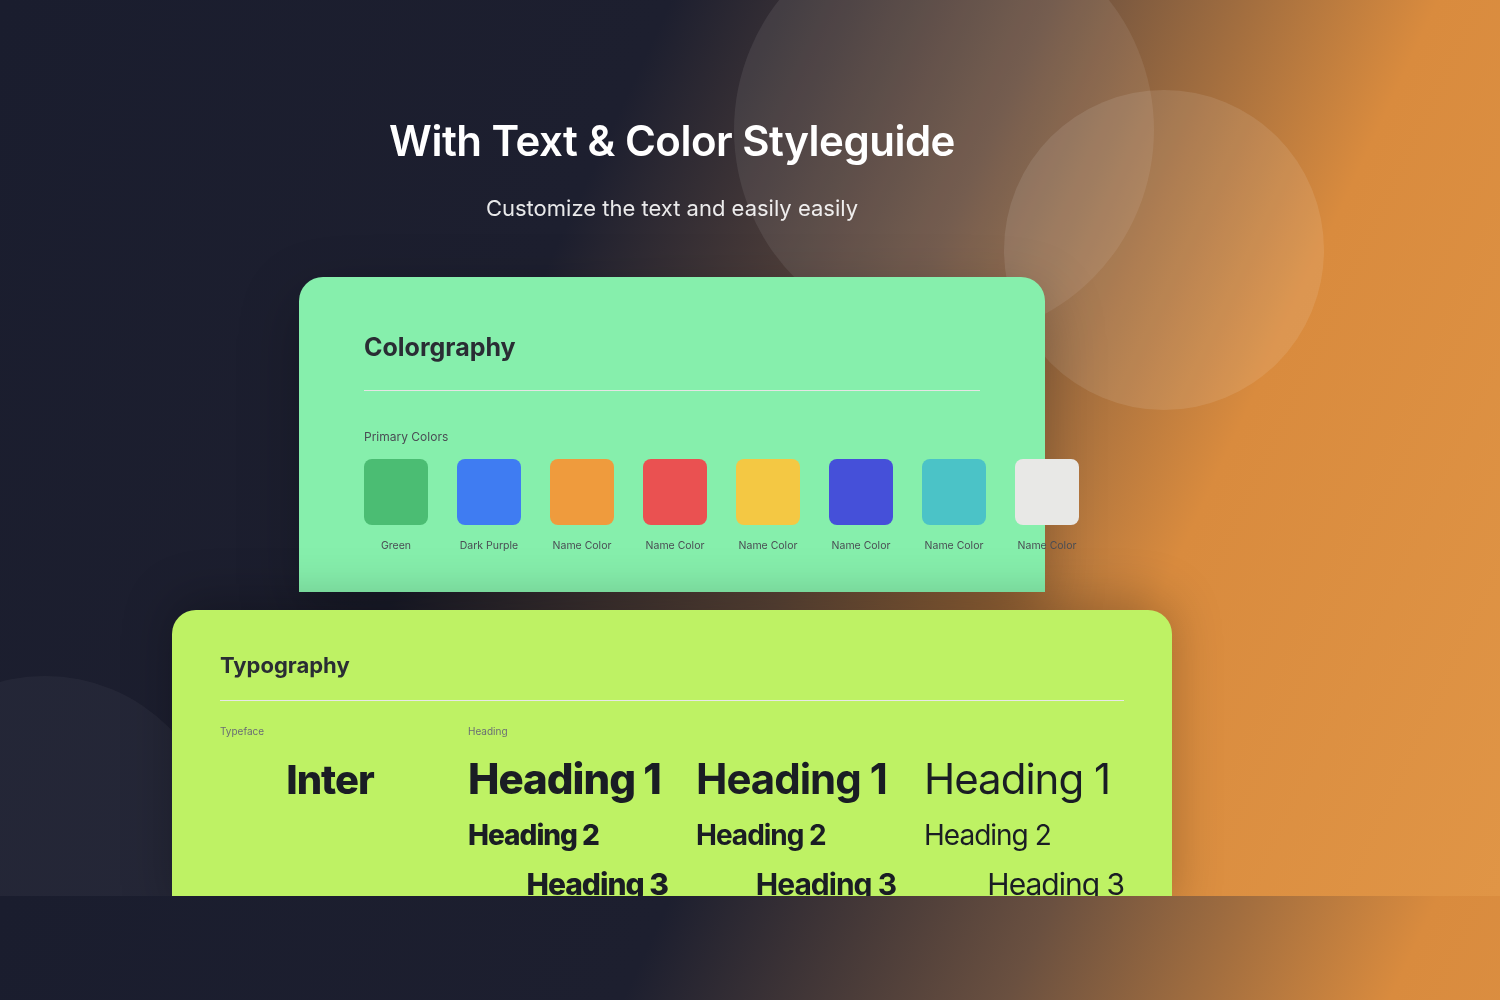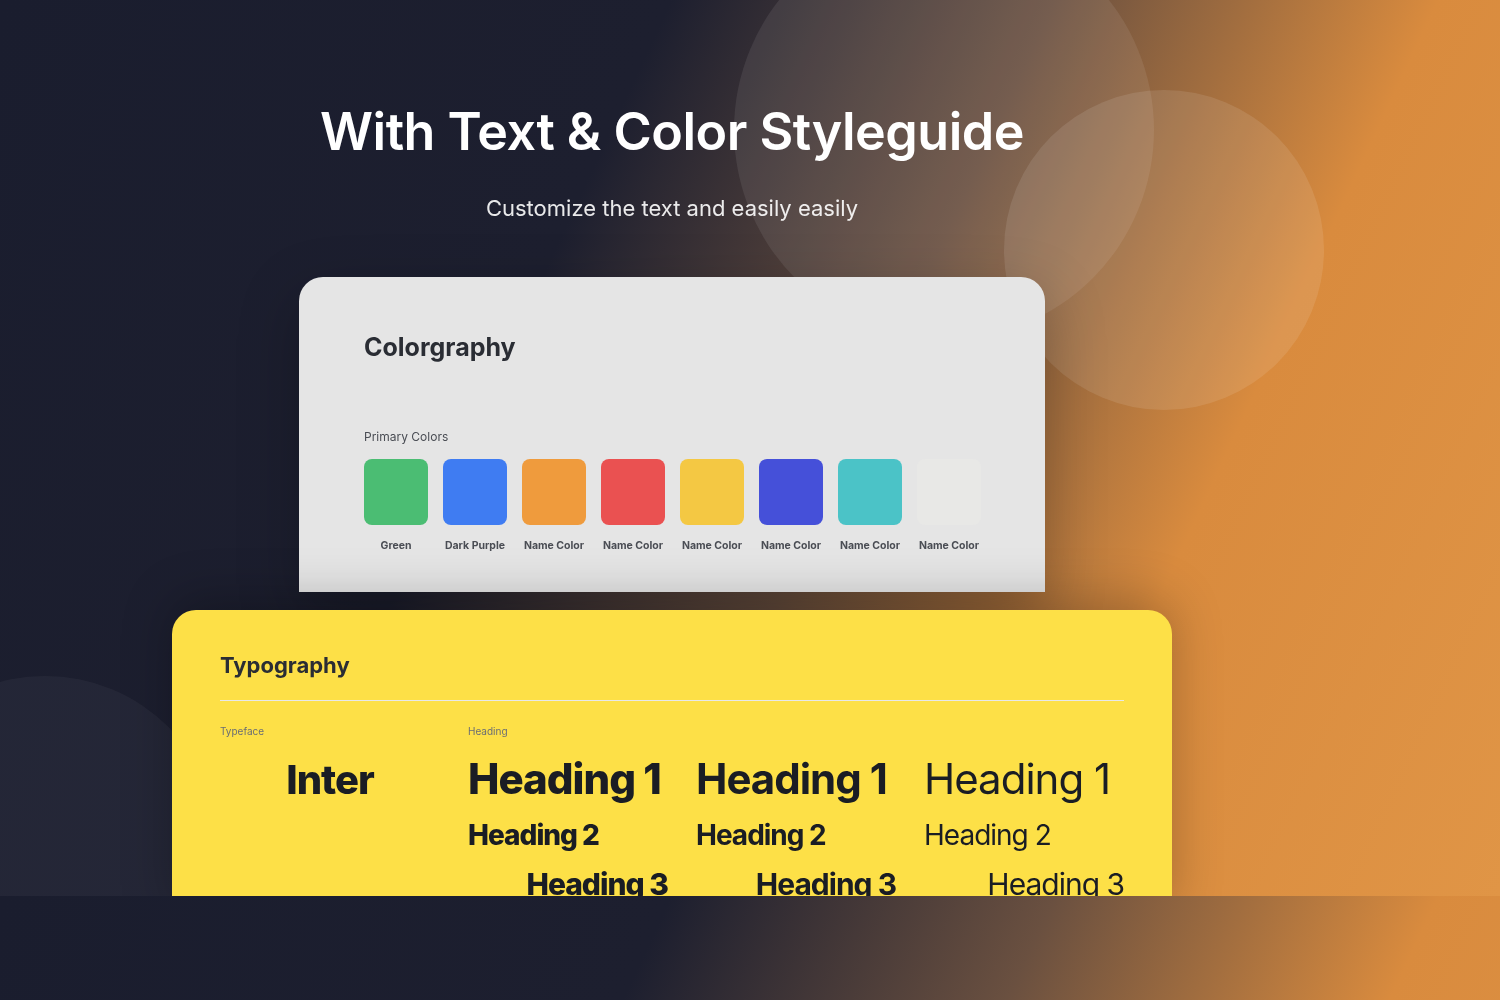--- a/index.html
+++ b/index.html
@@ -37,44 +37,44 @@
       position: absolute;
       width: 350px;
       height: 350px;
       border-radius: 50%;
       background: rgba(255, 255, 255, 0.04);
       bottom: -130px;
       left: -130px;
     }
     .hero-title {
       position: absolute;
-      top: 100px;
+      top: 115px;
       left: 50%;
       transform: translateX(-50%);
       color: #ffffff;
-      font-size: 52px;
+      font-size: 42px;
       font-weight: 600;
       letter-spacing: -0.5px;
       white-space: nowrap;
     }
     .hero-subtitle {
       position: absolute;
       top: 195px;
       left: 50%;
       transform: translateX(-50%);
       color: rgba(255, 255, 255, 0.9);
       font-size: 22px;
       font-weight: 400;
     }
     .card-color {
       position: absolute;
       top: 277px;
       left: 299px;
       width: 746px;
-      background: #e5e5e5;
+      background: #86efac;
       border-radius: 24px 24px 0 0;
       padding: 55px 65px 40px 65px;
       box-shadow: 0 20px 60px rgba(0,0,0,0.25);
     }
     .card-color .section-title {
       font-size: 25px;
       font-weight: 700;
       color: #2a2d34;
       margin-bottom: 28px;
     }
@@ -83,22 +83,21 @@
       background: #e5e5e5;
       margin-bottom: 38px;
     }
     .card-color .subsection-label {
       font-size: 12px;
       color: #4a4d54;
       margin-bottom: 15px;
     }
     .swatch-row {
       display: flex;
-      gap: 15px;
-      font-weight: bold;
+      gap: 29px;
     }
     .swatch-item {
       display: flex;
       flex-direction: column;
       align-items: center;
       width: 64px;
     }
     .swatch-box {
       width: 64px;
       height: 66px;
@@ -108,21 +107,21 @@
     .swatch-label {
       font-size: 10.5px;
       color: #4a4d54;
       white-space: nowrap;
     }
     .card-typo {
       position: absolute;
       top: 610px;
       left: 172px;
       width: 1000px;
-      background: #fde047;
+      background: #bef264;
       border-radius: 24px 24px 0 0;
       padding: 42px 48px 0 48px;
       box-shadow: 0 -10px 50px rgba(0,0,0,0.25);
     }
     .card-typo .section-title {
       font-size: 22px;
       font-weight: 700;
       color: #2a2d34;
       margin-bottom: 22px;
     }

